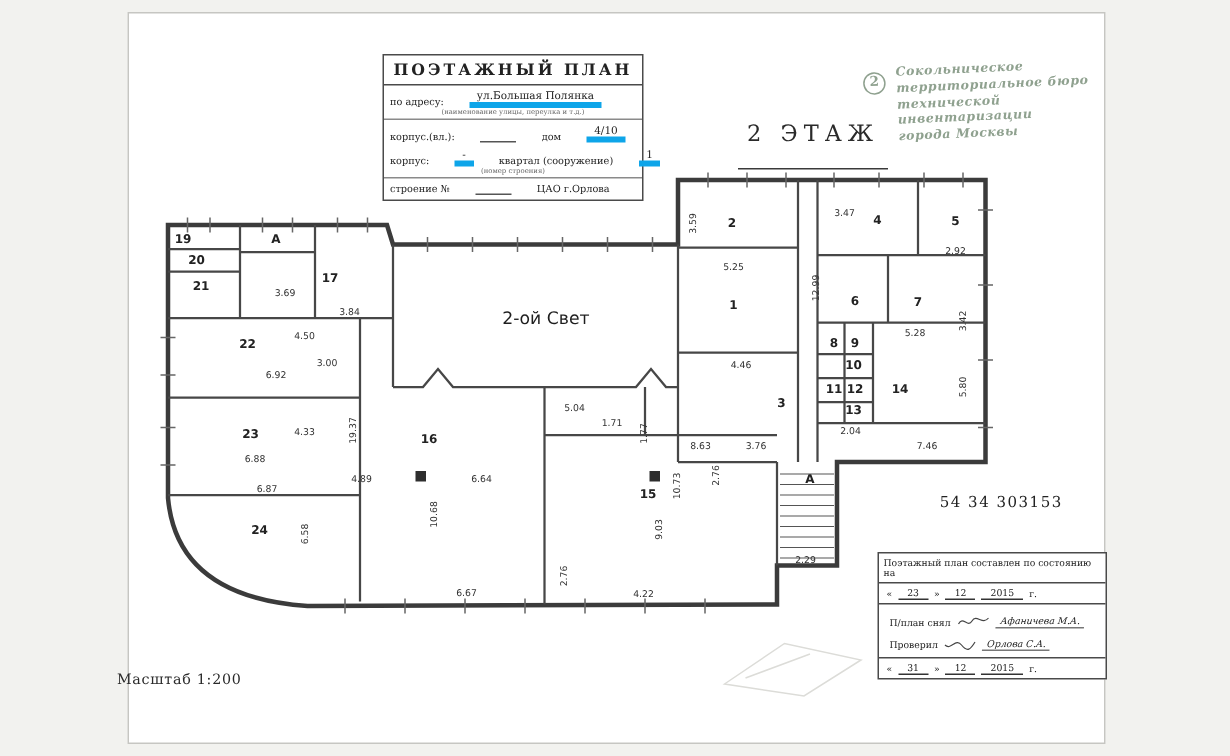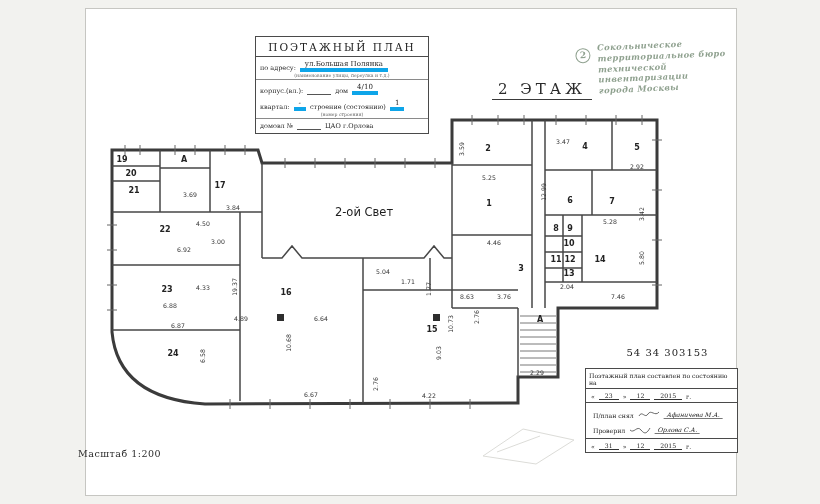--- a/index.html
+++ b/index.html
@@ -18,51 +18,51 @@
   
   .lbl-room{font-family:"DejaVu Sans",sans-serif;font-size:8px;font-weight:700;fill:#222;text-anchor:middle}
   .lbl-dim{font-family:"DejaVu Sans",sans-serif;font-size:6.2px;fill:#333;text-anchor:middle}
   .lbl-big{font-family:"DejaVu Sans",sans-serif;font-size:11.5px;fill:#1e1e1e;text-anchor:middle}
 
   
   .titleblock{
     position:absolute;left:255px;top:36px;width:172px;
     border:1px solid #4a4a4a;background:#fff;font-size:6.5px;color:#222;
   }
-  .tb-h{font-size:10.5px;font-weight:normal;letter-spacing:2px;text-align:center;
+  .tb-h{font-size:10.5px;font-weight:bold;letter-spacing:2px;text-align:center;
     padding:4px 2px 3px;border-bottom:1px solid #4a4a4a}
-  .tb-row{display:flex;align-items:flex-end;gap:4px;padding:3px 4px 1px;white-space:nowrap}
+  .tb-row{display:flex;align-items:flex-end;gap:17px;padding:3px 4px 1px;white-space:nowrap}
   .tb-row .u{border-bottom:4px solid #0ea5e9;padding:0 5px;font-size:7px}
   .tb-row .blank{display:inline-block;border-bottom:1px solid #555;width:24px;height:7px}
   .tb-cap{font-size:4.6px;text-align:center;color:#666;padding-bottom:1px;border-bottom:1px solid #8a8a8a}
   .tb-row.last{padding-bottom:3px}
 
   
   .floor-title{
     position:absolute;left:492px;top:80px;width:100px;text-align:center;
     font-size:15px;letter-spacing:4px;color:#2a2a2a;
-    border-bottom:1.5px solid #3a3a3a;padding-bottom:1px;
+    border-bottom:1.5px solid #3a3a3a;padding-bottom:14px;
   }
 
   
   .stamp{
     position:absolute;left:572px;top:40px;width:166px;
     color:#8fa18f;transform:rotate(-2.5deg);
   }
   .stamp-circle{
     position:absolute;left:4px;top:5px;width:13px;height:13px;border:1.2px solid #8fa18f;
     border-radius:50%;font:700 9px "DejaVu Serif",serif;text-align:center;line-height:13px;
   }
   .stamp-lines{margin-left:26px;font:700 italic 8.3px "DejaVu Serif",serif;line-height:1.3;letter-spacing:.4px}
 
   
   .scale{position:absolute;left:78px;top:448px;font-size:9.5px;color:#2a2a2a;letter-spacing:.5px}
 
   
-  .docnum{position:absolute;left:598px;top:347px;width:139px;text-align:center;font-size:10px;letter-spacing:1px;color:#222}
+  .docnum{position:absolute;left:598px;top:330px;width:139px;text-align:center;font-size:10px;letter-spacing:1px;color:#222}
 
   
   .fbox{position:absolute;left:585px;top:368px;width:151px;border:1px solid #4a4a4a;background:#fff;font-size:6.2px;color:#222}
   .f-row{padding:3px 3px 2px;border-bottom:1px solid #4a4a4a}
   .f-row:last-child{border-bottom:none}
   .f-date{display:flex;align-items:flex-end;gap:4px;padding:3px 5px 2px}
   .fu{border-bottom:1px solid #333;padding:0 6px;text-align:center}
   .f-sig{display:flex;align-items:flex-end;gap:4px;padding:4px 4px 2px}
   .f-sig .nm{font-style:italic;border-bottom:1px solid #777;padding:0 3px;transform:skewX(-6deg)}
   .scribble{flex:0 0 auto}
@@ -162,28 +162,28 @@
     <span class="u">ул.Большая Полянка</span>
   </div>
   <div class="tb-cap">(наименование улицы, переулка и т.д.)</div>
   <div class="tb-row">
     <span>корпус.(вл.):</span>
     <span class="blank"></span>
     <span>дом</span>
     <span class="u">4/10</span>
   </div>
   <div class="tb-row">
-    <span>квартал:</span>
+    <span>корпус:</span>
     <span class="u">-</span>
-    <span>строение (состоянию)</span>
+    <span>квартал (сооружение)</span>
     <span class="u">1</span>
   </div>
   <div class="tb-cap">(номер строения)</div>
   <div class="tb-row last">
-    <span>домовл №</span>
+    <span>строение №</span>
     <span class="blank"></span>
     <span>ЦАО г.Орлова</span>
   </div>
 </div>
 
 <div class="floor-title">2  ЭТАЖ</div>
 
 <div class="stamp">
   <div class="stamp-circle">2</div>
   <div class="stamp-lines">

